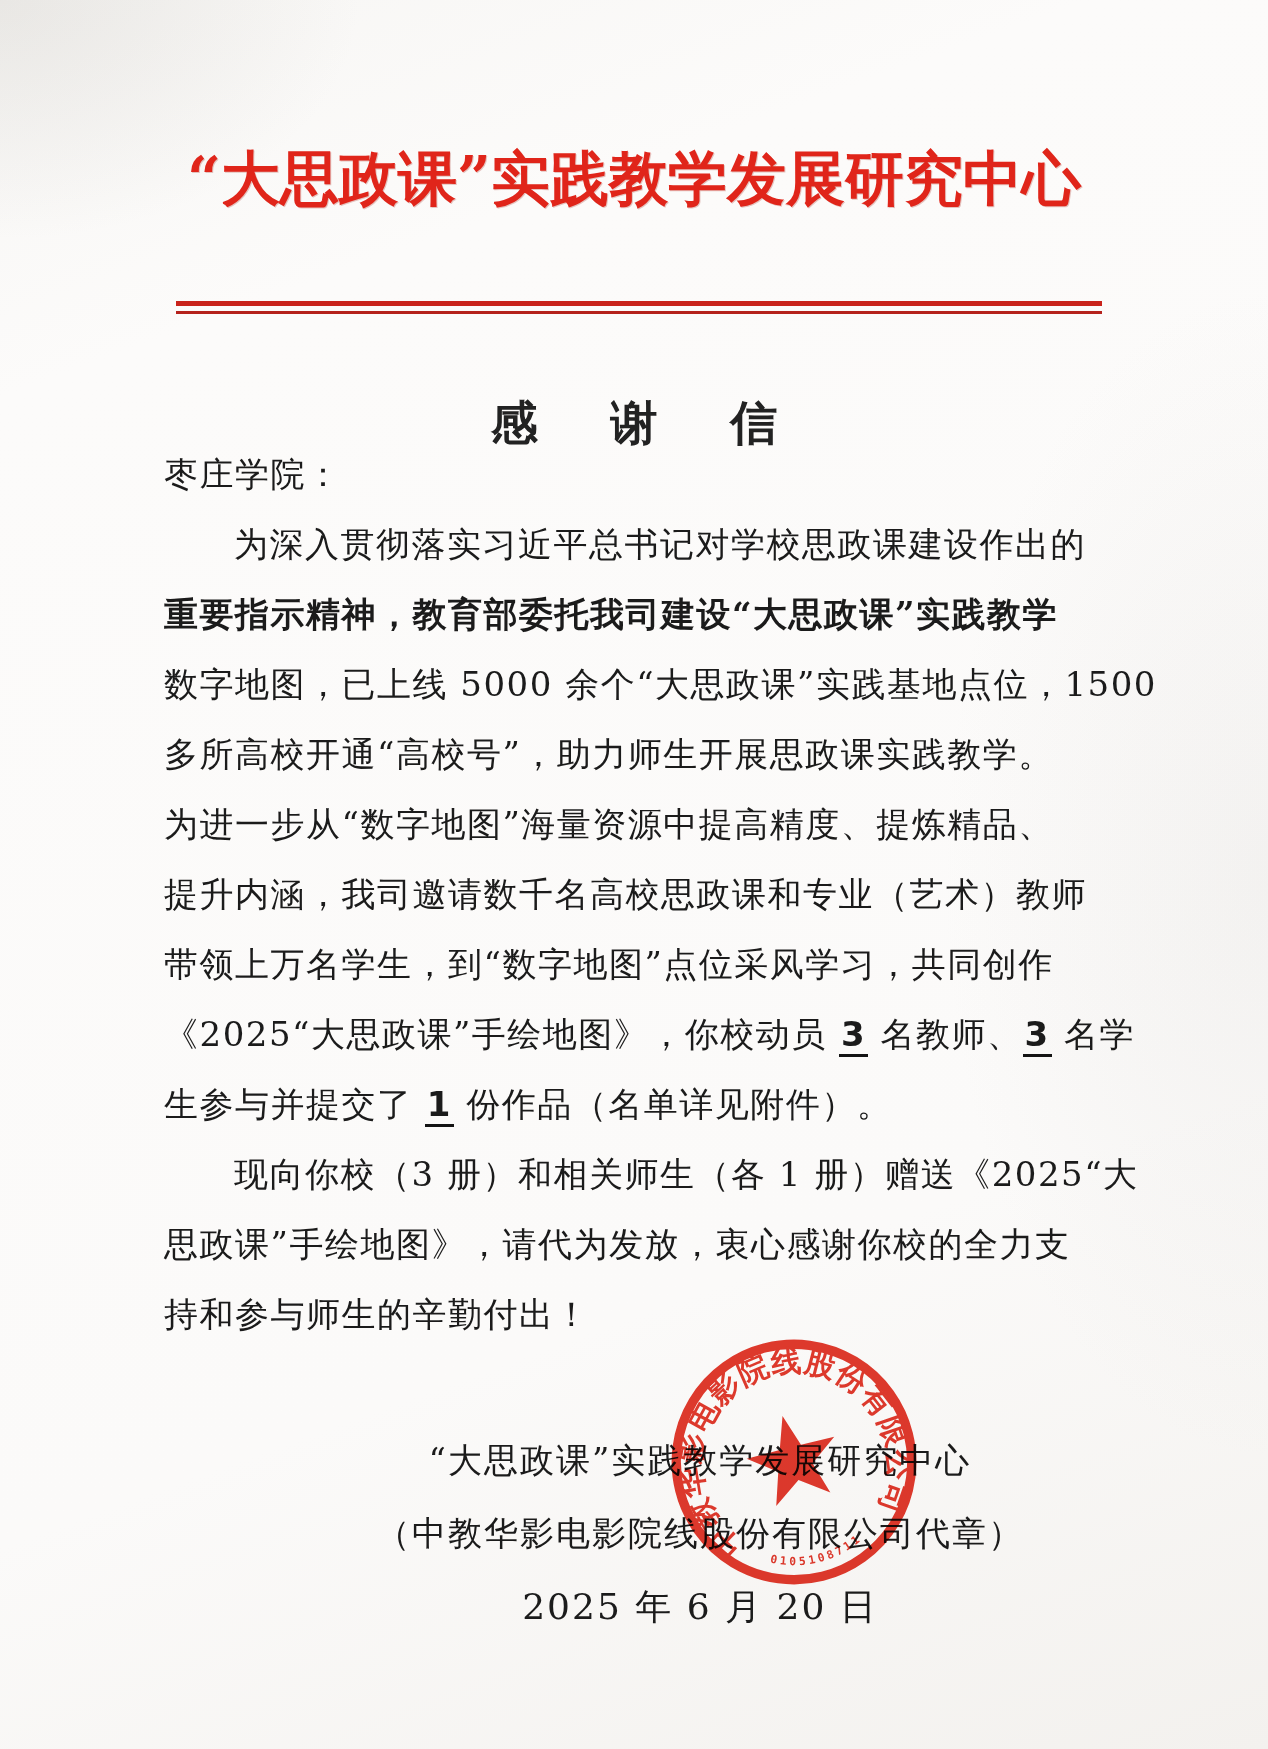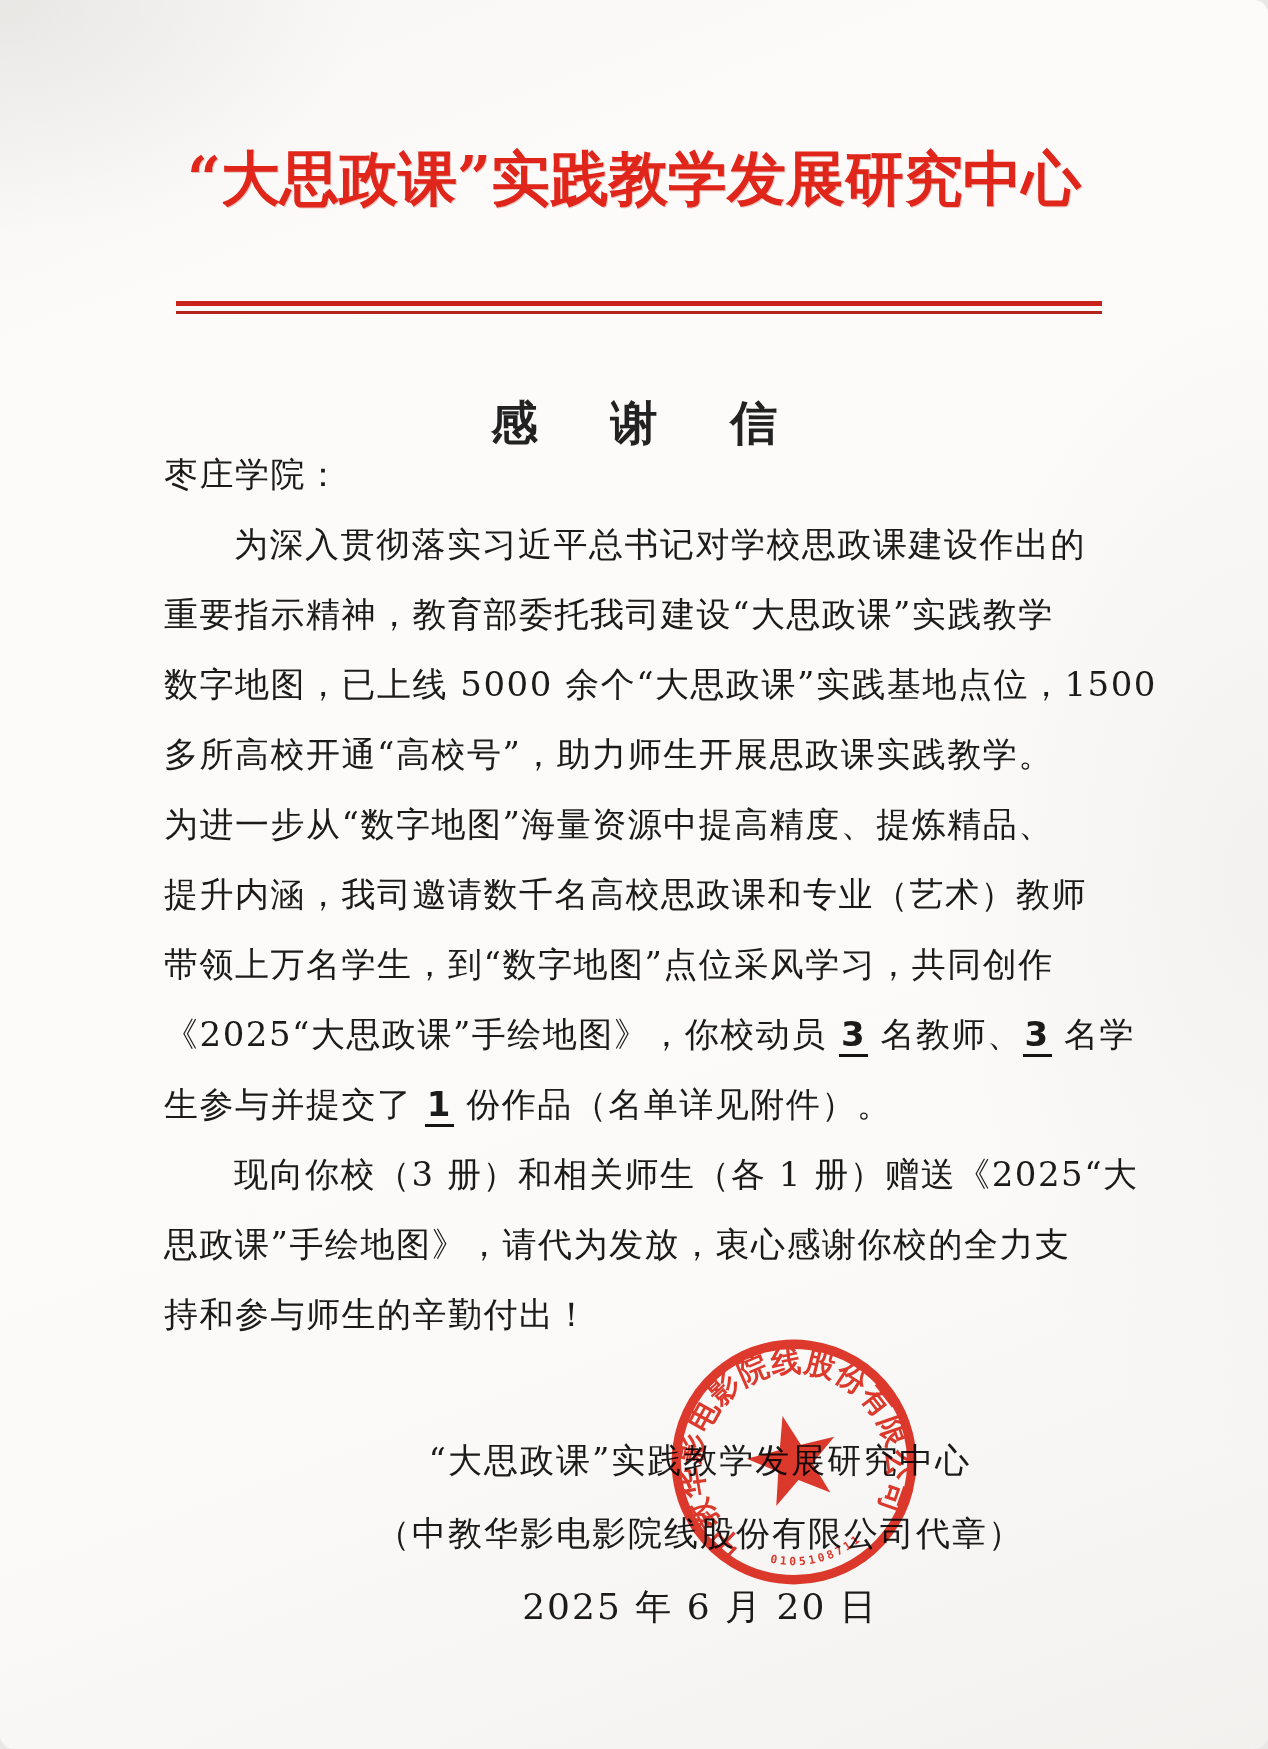--- a/index.html
+++ b/index.html
@@ -8,21 +8,20 @@
     font-family:"DejaVu Serif","Liberation Serif",serif;
     background:#e9e8e6;
   }
   .page{
     position:relative;width:1268px;height:1749px;overflow:hidden;
     background:
       radial-gradient(ellipse 600px 400px at 0% 0%, rgba(190,186,180,.25), rgba(0,0,0,0) 60%),
       radial-gradient(ellipse 500px 900px at 100% 50%, rgba(205,202,198,.18), rgba(0,0,0,0) 65%),
       linear-gradient(160deg,#f7f6f4 0%,#fcfbfa 18%,#fbfaf9 70%,#f3f1ee 100%);
     color:#1c1c1c;
-    border-radius:14px;
   }
   .letterhead{
     position:absolute;left:0;top:140px;width:1268px;
     text-align:center;
     font-family:"DejaVu Serif","Liberation Serif",serif;
     font-weight:bold;font-size:59px;letter-spacing:0px;
     color:#e0251a;
     text-shadow:1px 1px 0 rgba(160,30,20,.25);
     white-space:nowrap;
   }
@@ -64,21 +63,21 @@
   <div class="letterhead">“大思政课”实践教学发展研究中心</div>
 
   <div class="rule rule-thick"></div>
   <div class="rule rule-thin"></div>
 
   <div class="doc-title">感谢信</div>
 
   <div class="line" style="top:452px;">枣庄学院：</div>
 
   <div class="line indent" style="top:522px;">为深入贯彻落实习近平总书记对学校思政课建设作出的</div>
-  <div class="line" style="top:592px;">重要指示精神，教育部委托我司建设“大思政课”实践教学</div>
+  <div class="line" style="top:592px;font-weight:bold;">重要指示精神，教育部委托我司建设“大思政课”实践教学</div>
   <div class="line" style="top:662px;">数字地图，已上线 5000 余个“大思政课”实践基地点位，1500</div>
   <div class="line" style="top:732px;">多所高校开通“高校号”，助力师生开展思政课实践教学。</div>
   <div class="line" style="top:802px;">为进一步从“数字地图”海量资源中提高精度、提炼精品、</div>
   <div class="line" style="top:942px;">带领上万名学生，到“数字地图”点位采风学习，共同创作</div>
   <div class="line" style="top:872px;">提升内涵，我司邀请数千名高校思政课和专业（艺术）教师</div>
   <div class="line" style="top:1012px;"><span>《2025“大思政课”手绘地图》，你校动员 </span><span class="u">3</span><span> 名教师、</span><span class="u">3</span><span> 名学</span></div>
   <div class="line" style="top:1082px;"><span>生参与并提交了 </span><span class="u">1</span><span> 份作品（名单详见附件）。</span></div>
 
   <div class="line indent" style="top:1152px;">现向你校（3 册）和相关师生（各 1 册）赠送《2025“大</div>
   <div class="line" style="top:1222px;">思政课”手绘地图》，请代为发放，衷心感谢你校的全力支</div>

